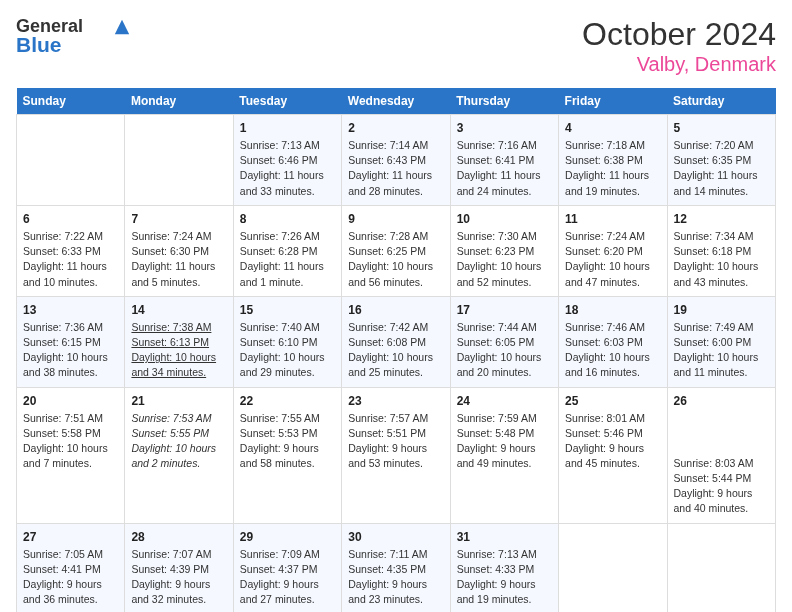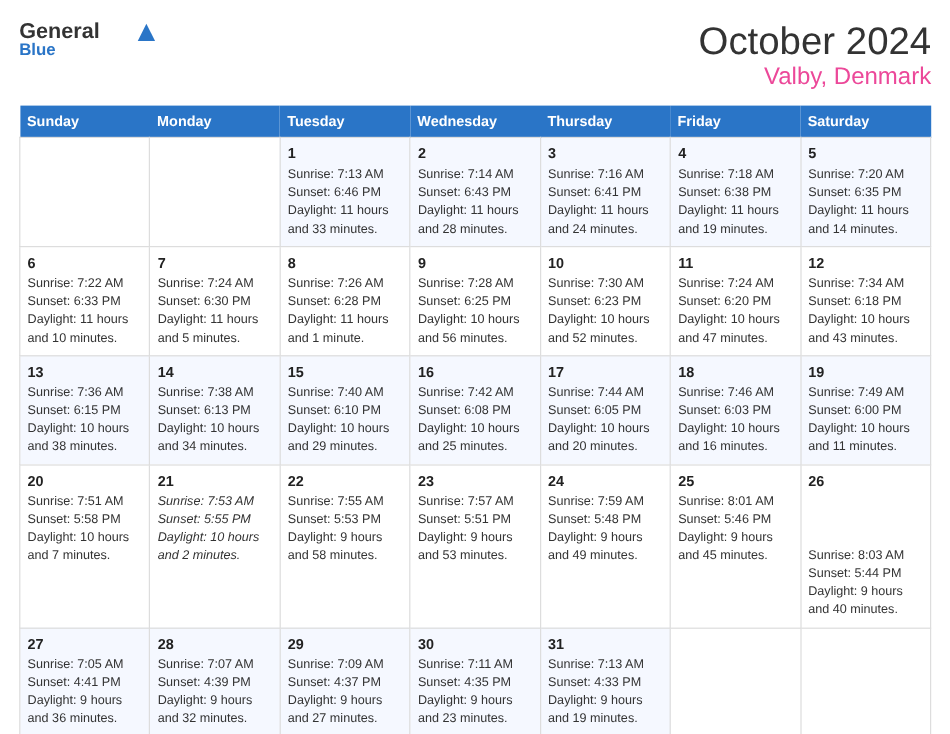--- a/index.html
+++ b/index.html
@@ -90,21 +90,21 @@
 
 <div class="header">
   <div class="logo">
     <div class="logo-text">
       <span style="font-size:18px;font-weight:bold;color:#333;">General</span>
       <svg class="logo-icon" viewBox="0 0 20 20">
         <polygon points="10,2 18,18 2,18" fill="#2a75c7"></polygon>
       </svg>
       <br>
     </div>
-    <span style="font-size:14px;font-weight:bold;color:#2a75c7;margin-top:-4px;display:block;">Blue</span>
+    <span style="font-size:21px;font-weight:bold;color:#2a75c7;margin-top:-4px;display:block;">Blue</span>
   </div>
   <div class="title-block">
     <div class="month-title">October 2024</div>
     <div class="location">Valby, Denmark</div>
   </div>
 </div>
 
 <table>
   <thead>
     <tr>
@@ -198,21 +198,21 @@
       </tr>
       <tr>
         <td>
           <div class="day-number">13</div>
           <div class="day-info" style="white-space: pre-line;">Sunrise: 7:36 AM
 Sunset: 6:15 PM
 Daylight: 10 hours and 38 minutes.</div>
         </td>
         <td>
           <div class="day-number">14</div>
-          <div class="day-info" style="white-space: pre-line;">Sunrise: 7:38 AM
+          <div class="day-info" style="white-space: pre-line; text-decoration: underline;">Sunrise: 7:38 AM
 Sunset: 6:13 PM
 Daylight: 10 hours and 34 minutes.</div>
         </td>
         <td>
           <div class="day-number">15</div>
           <div class="day-info" style="white-space: pre-line;">Sunrise: 7:40 AM
 Sunset: 6:10 PM
 Daylight: 10 hours and 29 minutes.</div>
         </td>
         <td>

